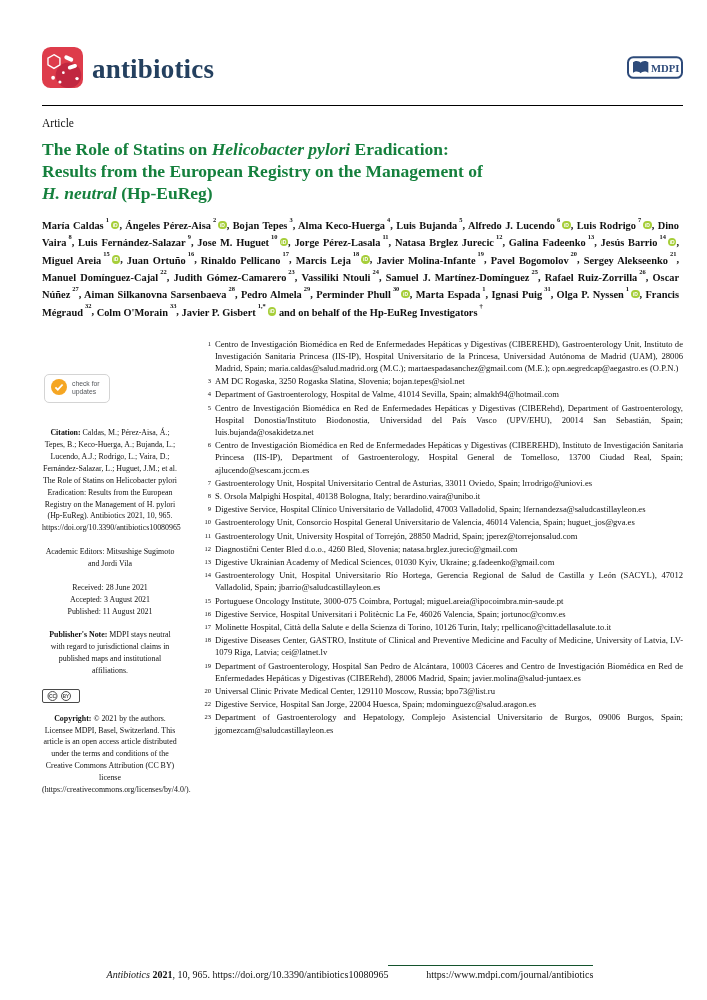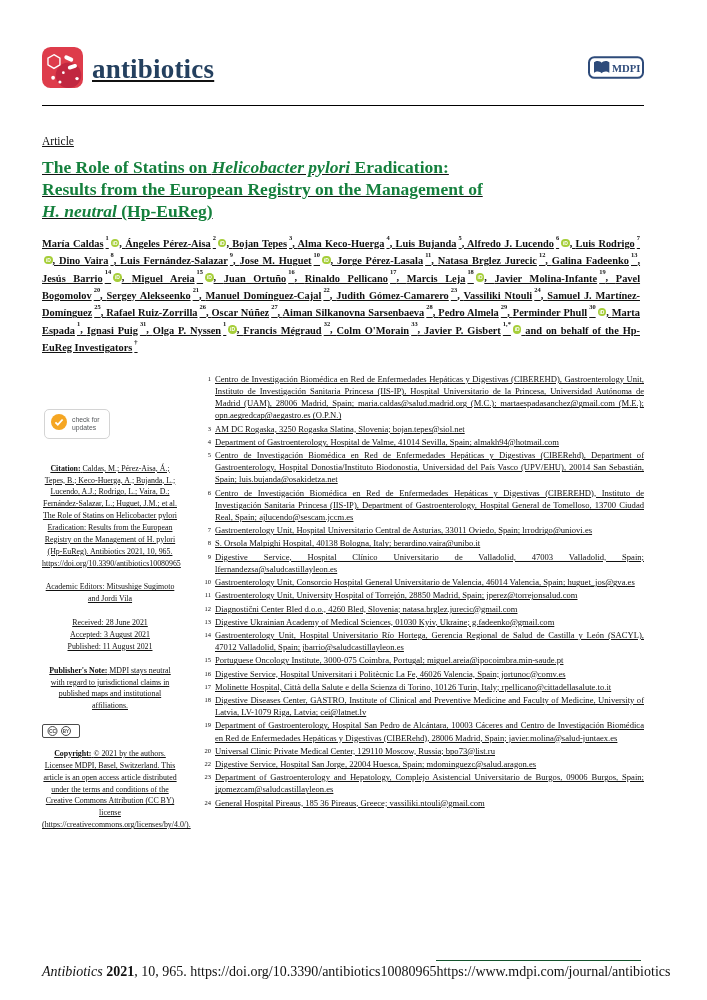--- a/index.html
+++ b/index.html
@@ -1,28 +1,28 @@
 <!DOCTYPE html>
 <html><head>
 <meta charset="utf-8">
 <style>
   html,body{margin:0;padding:0;background:#ffffff;}
   body{width:707px;height:1000px;overflow:hidden;position:relative;
        font-family:"Liberation Serif",serif;color:#111;}
-  .page{position:absolute;inset:0;padding:46px 63px 20px 42px;box-sizing:border-box;text-decoration:underline;}
+  .page{position:absolute;inset:0;padding:46px 24px 20px 42px;box-sizing:border-box;}
 
   
   .header{display:flex;justify-content:space-between;align-items:center;height:46px;}
   .jlogo{display:flex;align-items:center;gap:9px;cursor:pointer;}
   .jname{font-size:27px;font-weight:bold;color:#24405f;letter-spacing:.2px;}
   .mdpi{cursor:pointer;}
   .rule{border-top:1px solid #000;margin-top:13px;}
 
   
-  .article-type{font-size:11.5px;margin-top:29px;}
+  .article-type{font-size:11.5px;margin-top:11px;}
   .title{font-size:17.5px;font-weight:bold;line-height:1.27;margin:9px 0 0 0;color:#15803d;}
   .t-line{display:block;}
   .title em{font-style:italic;}
 
   
   .authors{font-size:10.4px;font-weight:bold;line-height:1.62;text-align:justify;
            margin:13px 0 0 0;padding-right:4px;}
   .authors sup{font-size:62%;position:relative;top:-.45em;margin-left:2px;font-weight:bold;}
   .orcid{display:inline-block;width:8.5px;height:8.5px;border-radius:50%;background:#a6ce39;
          color:#fff;font:bold 5px "Liberation Sans",sans-serif;line-height:8.5px;
@@ -43,21 +43,21 @@
   .ccrow{margin:4px 0 6px 0;}
 
   
   .affiliations{list-style:none;margin:0;padding:0;flex:1;font-size:8.6px;line-height:1.42;}
   .affiliations li{position:relative;padding-left:15px;margin-bottom:1px;}
   .aff-num{position:absolute;left:0;top:1px;width:11px;text-align:right;font-size:6.5px;}
   .aff-text{display:block;text-align:justify;}
 
   
   .footer{position:absolute;left:42px;right:49px;bottom:20px;display:flex;
-          justify-content:flex-start;align-items:flex-end;font-size:14px;}
+          justify-content:center;align-items:flex-end;font-size:10px;}
   .f-left em{font-style:italic;}
   .f-left b{font-weight:bold;}
   .f-right{border-top:1px solid #14532d;padding-top:3px;width:205px;text-align:right;cursor:pointer;}
 </style>
 </head>
 <body>
 
 <div class="page">
 
   <div class="header">
@@ -217,24 +217,20 @@
           <span class="aff-text">Universal Clinic Private Medical Center, 129110 Moscow, Russia; bpo73@list.ru</span>
         </li>
         <li>
           <span class="aff-num">22</span>
           <span class="aff-text">Digestive Service, Hospital San Jorge, 22004 Huesca, Spain; mdominguezc@salud.aragon.es</span>
         </li>
         <li>
           <span class="aff-num">23</span>
           <span class="aff-text">Department of Gastroenterology and Hepatology, Complejo Asistencial Universitario de Burgos, 09006 Burgos, Spain; jgomezcam@saludcastillayleon.es</span>
         </li>
-        <li>
-          <span class="aff-num">24</span>
-          <span class="aff-text">General Hospital Pireaus, 185 36 Pireaus, Greece; vassiliki.ntouli@gmail.com</span>
-        </li>
       </ol>
 
   </div>
 
   <div class="footer">
     <div class="f-left"><em>Antibiotics</em><b> 2021</b><span>, 10, 965. https://doi.org/10.3390/antibiotics10080965</span></div>
     <div class="f-right">https://www.mdpi.com/journal/antibiotics</div>
   </div>
 
 </div>

